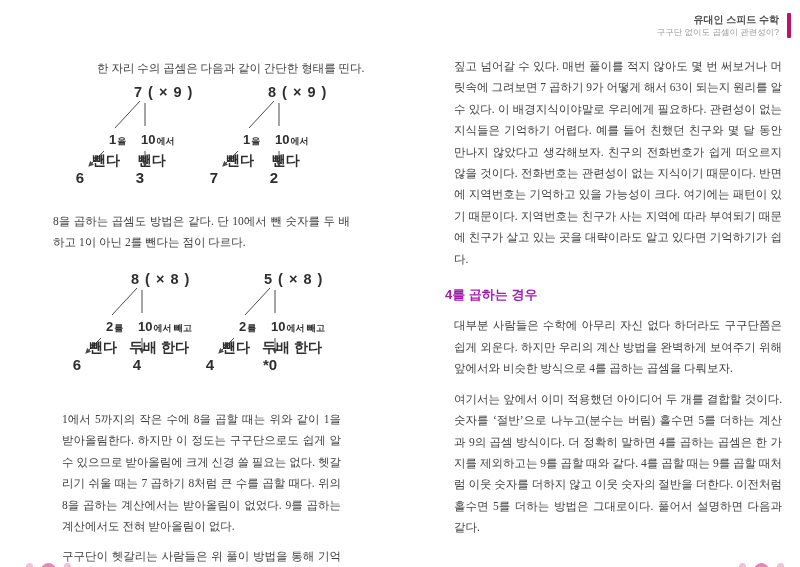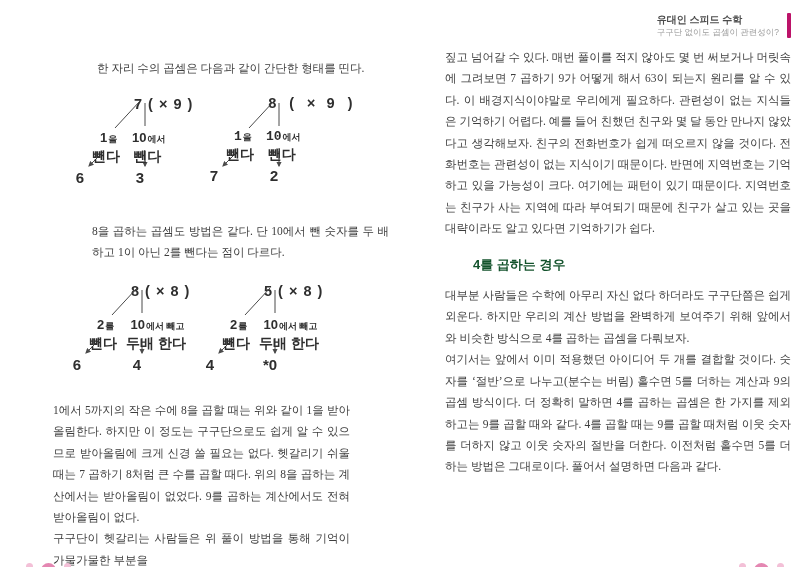--- a/index.html
+++ b/index.html
@@ -4,50 +4,50 @@
 <style>
   html,body{margin:0;padding:0;}
   body{
     width:800px;height:567px;background:#ffffff;overflow:hidden;
     font-family:"Liberation Serif","DejaVu Serif",serif;color:#3d3d3d;
   }
   .spread{position:relative;width:800px;height:567px;background:#fff;}
 
   
   .page-header{position:absolute;top:13px;right:9px;display:flex;align-items:center;}
-  .header-text{text-align:left;font-family:"Liberation Sans","DejaVu Sans",sans-serif;}
+  .header-text{text-align:right;font-family:"Liberation Sans","DejaVu Sans",sans-serif;}
   .header-title{font-size:10px;font-weight:bold;color:#4c4c4c;line-height:12px;}
   .header-sub{font-size:8.5px;color:#9b9b9b;line-height:11px;margin-top:1px;}
   .header-bar{width:4px;height:25px;margin-left:8px;border-radius:1px;}
 
   
   .body-text{font-size:11.5px;line-height:21.4px;text-align:justify;color:#3d3d3d;}
-  .body-text p{margin:0;}
+  .body-text p{margin:9px;}
   .col-left{position:absolute;left:53px;width:297px;}
   .col-right{position:absolute;left:445px;width:346px;}
   .intro{top:46px;margin-left:44px;}
-  .mid{top:209px;margin-left:39px;}
+  .mid{top:199px;}
   .bottom-block{top:400px;}
   .right-flow{top:47px;}
   .sub-heading{
     font-family:"Liberation Sans","DejaVu Sans",sans-serif;
     font-size:13px;font-weight:bold;margin:14px 0 10px 0;text-align:left;
   }
 
   
   .diagram{position:absolute;width:150px;height:112px;font-family:"Liberation Sans","DejaVu Sans",sans-serif;color:#2e2e2e;}
-  .d-head{position:absolute;left:76px;top:12px;font-size:14.5px;font-weight:bold;letter-spacing:1px;white-space:nowrap;}
+  .d-head{position:absolute;left:76px;top:0;font-size:14.5px;font-weight:bold;letter-spacing:1px;white-space:nowrap;}
   .d-lines{position:absolute;left:0;top:0;}
   .d-lines line{stroke:#4a4a4a;stroke-width:1;}
   .lbl{position:absolute;top:44px;white-space:nowrap;}
   .lbl-left{left:34px;}
   .lbl-right{left:66px;text-align:center;}
   .lbl-num{font-size:13px;font-weight:bold;}
   .lbl-sfx{font-size:9px;font-weight:bold;margin-left:1px;}
-  .lbl-l1{margin-left:8px;line-height:17px;}
+  .lbl-l1{margin-left:17px;line-height:22px;}
   .lbl-l2{font-size:14px;font-weight:bold;line-height:12px;margin-top:2px;}
   .lbl-right .lbl-l2{margin-left:5px;}
   .res{position:absolute;top:85px;font-size:15px;font-weight:bold;width:24px;text-align:center;}
   .res-left{left:10px;}
   .res-right{left:70px;}
 
   
   .page-deco{position:absolute;top:563px;display:flex;align-items:flex-start;gap:8px;}
   .deco-dot{width:7px;height:7px;border-radius:50%;background:#f3c0d7;}
   .deco-circle{
@@ -95,21 +95,21 @@
       <div class="lbl-l2">뺀다</div>
     </div>
     <div class="lbl lbl-right">
       <div class="lbl-l1"><span class="lbl-num">10</span><span class="lbl-sfx">에서</span></div>
       <div class="lbl-l2">뺀다</div>
     </div>
     <div class="res res-left">6</div>
     <div class="res res-right">3</div>
   </div>
 
-  <div class="diagram" style="left:192px;top:84px;font-family:Liberation Mono, monospace;">
+  <div class="diagram" style="left:192px;top:84px;">
     <div class="d-head">8 ( × 9 )</div>
     <svg class="d-lines" width="150" height="112">
       <line x1="82" y1="17" x2="57" y2="44"></line>
       <line x1="46" y1="67" x2="31" y2="82" marker-end="url(#ah)"></line>
       <line x1="87" y1="19" x2="87" y2="42"></line>
       <line x1="87" y1="67" x2="87" y2="82" marker-end="url(#ah)"></line>
     </svg>
     <div class="lbl lbl-left">
       <div class="lbl-l1"><span class="lbl-num">1</span><span class="lbl-sfx">을</span></div>
       <div class="lbl-l2">뺀다</div>
@@ -170,21 +170,21 @@
   </div>
 
   <div class="page-deco deco-left">
     <span class="deco-dot"></span>
     <span class="deco-circle">28</span>
     <span class="deco-dot"></span>
   </div>
 
   <div class="body-text col-right right-flow">
     <p>짚고 넘어갈 수 있다. 매번 풀이를 적지 않아도 몇 번 써보거나 머릿속에 그려보면 7 곱하기 9가 어떻게 해서 63이 되는지 원리를 알 수 있다. 이 배경지식이야말로 우리에게 필요하다. 관련성이 없는 지식들은 기억하기 어렵다. 예를 들어 친했던 친구와 몇 달 동안 만나지 않았다고 생각해보자. 친구의 전화번호가 쉽게 떠오르지 않을 것이다. 전화번호는 관련성이 없는 지식이기 때문이다. 반면에 지역번호는 기억하고 있을 가능성이 크다. 여기에는 패턴이 있기 때문이다. 지역번호는 친구가 사는 지역에 따라 부여되기 때문에 친구가 살고 있는 곳을 대략이라도 알고 있다면 기억하기가 쉽다.</p>
-    <h3 class="sub-heading" style="color: #14532d; margin-left: 28px;">4를 곱하는 경우</h3>
+    <h3 class="sub-heading" style="color: #a21caf;">4를 곱하는 경우</h3>
     <p>대부분 사람들은 수학에 아무리 자신 없다 하더라도 구구단쯤은 쉽게 외운다. 하지만 우리의 계산 방법을 완벽하게 보여주기 위해 앞에서와 비슷한 방식으로 4를 곱하는 곱셈을 다뤄보자.</p>
     <p>여기서는 앞에서 이미 적용했던 아이디어 두 개를 결합할 것이다. 숫자를 ‘절반’으로 나누고(분수는 버림) 홀수면 5를 더하는 계산과 9의 곱셈 방식이다. 더 정확히 말하면 4를 곱하는 곱셈은 한 가지를 제외하고는 9를 곱할 때와 같다. 4를 곱할 때는 9를 곱할 때처럼 이웃 숫자를 더하지 않고 이웃 숫자의 절반을 더한다. 이전처럼 홀수면 5를 더하는 방법은 그대로이다. 풀어서 설명하면 다음과 같다.</p>
   </div>
 
   <div class="page-deco deco-right">
     <span class="deco-dot"></span>
     <span class="deco-circle">38</span>
     <span class="deco-dot"></span>
   </div>
 

